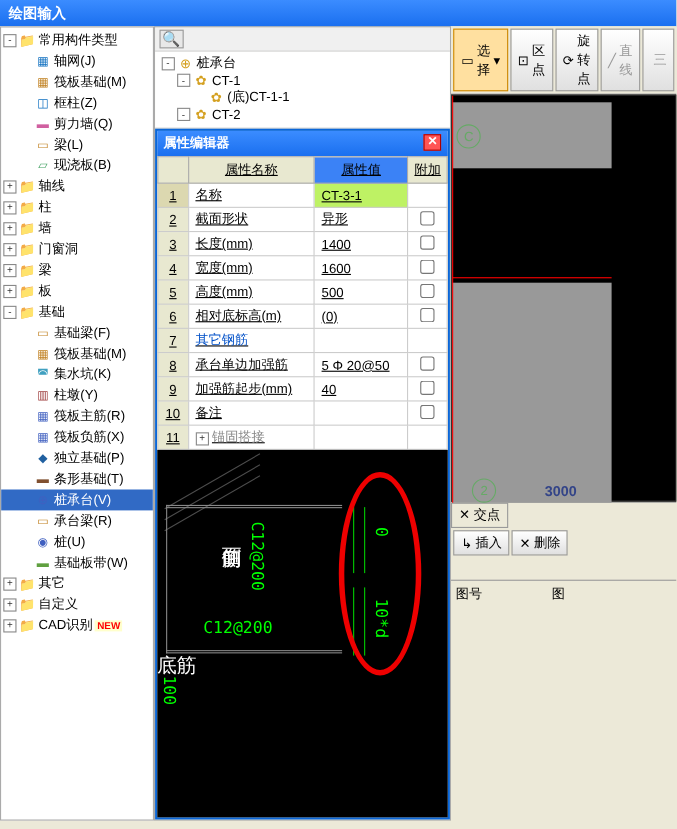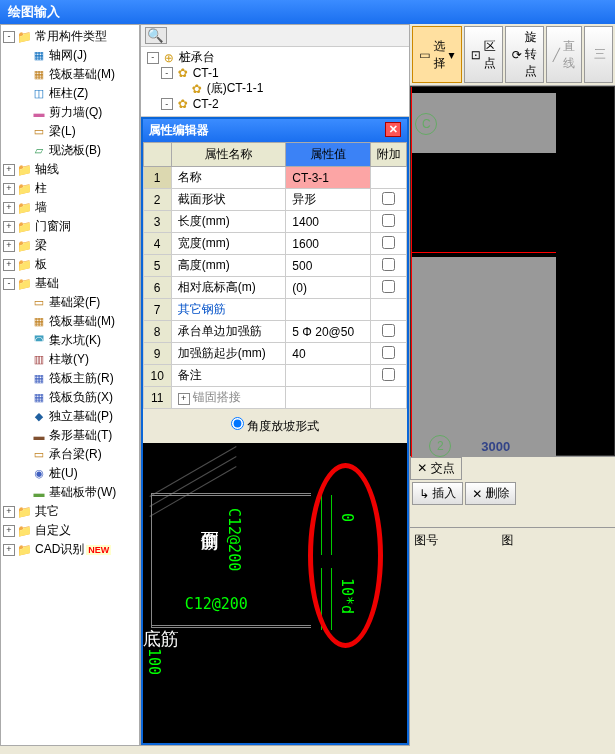--- a/index.html
+++ b/index.html
@@ -27,21 +27,21 @@
     .search-input { flex: 1; border: 1px solid #7f9db9; padding: 2px 4px; font-size: 12px; color: #888; }
     .search-btn { width: 22px; border: 1px solid #999; background: #e8e8e8; margin-left: 2px; }
     
     .sub-tree { background: #fff; padding: 2px 4px; height: 70px; overflow: hidden; border-bottom: 1px solid #ccc;}
     .sub-tree .tree-node { padding: 0 2px; }
     
     .prop-window { background: #ece9d8; border: 2px solid #0a66d8; flex: 1; display: flex; flex-direction: column; }
     .prop-title { background: linear-gradient(#3b8cff, #1a6fef); color: #fff; padding: 3px 6px; display: flex; justify-content: space-between; font-weight: bold; }
     .close-x { width: 16px; height: 15px; background: #f55; border: 1px solid #a00; text-align: center; font-size: 11px; line-height: 13px; cursor: pointer; color:#fff; }
     
-    .prop-table { width: 100%; border-collapse: collapse; font-size: 12px; background: #fff; }
+    .prop-table { width: 100%; border-collapse: collapse; font-size: 12px; background: #fff; text-decoration: underline; }
     .prop-table th { background: #e8e8d0; border: 1px solid #aaa; padding: 3px; font-weight: normal; }
     .prop-table th.value-header { background: #3b82f6; }
     .prop-table td { border: 1px solid #ccc; padding: 2px 6px; height: 20px; }
     .prop-table .row-num { background: #e8e8d0; text-align: center; width: 28px; }
     .prop-table .row-num.current { background: #dcd8b0; }
     .prop-table tr.blue-row td:not(.row-num) { color: #0050c8; }
     .prop-table tr.gray-row td.prop-name-cell { color: #888; }
     .checkbox-cell { text-align: center; width: 36px; }
     .checkbox-cell input { width: 13px; height: 13px; }
     
@@ -200,20 +200,26 @@
           <span class="tree-spacer"></span>
           <span class="tree-icon item-icon" style="color:#2060a0">◆</span>
           <span>独立基础(P)</span>
         </div>
         <div class="tree-node">
           <span class="tree-spacer"></span>
           <span class="tree-spacer"></span>
           <span class="tree-icon item-icon" style="color:#805030">▬</span>
           <span>条形基础(T)</span>
         </div>
+        <div class="tree-node selected">
+          <span class="tree-spacer"></span>
+          <span class="tree-spacer"></span>
+          <span class="tree-icon item-icon" style="color:#4060c0">⊕</span>
+          <span>桩承台(V)</span>
+        </div>
         <div class="tree-node">
           <span class="tree-spacer"></span>
           <span class="tree-spacer"></span>
           <span class="tree-icon item-icon" style="color:#c08020">▭</span>
           <span>承台梁(R)</span>
         </div>
         <div class="tree-node">
           <span class="tree-spacer"></span>
           <span class="tree-spacer"></span>
           <span class="tree-icon item-icon" style="color:#4060c0">◉</span>
@@ -286,21 +292,21 @@
             <th></th>
             <th>属性名称</th>
             <th class="value-header">属性值</th>
             <th>附加</th>
           </tr>
         </thead>
         <tbody id="prop-rows">
             <tr>
               <td class="row-num current">1</td>
               <td class="prop-name-cell">名称</td>
-              <td style="background:#fca5a5">CT-3-1</td>
+              <td style="background:#bef264">CT-3-1</td>
               <td class="checkbox-cell"></td>
             </tr>
             <tr>
               <td class="row-num">2</td>
               <td class="prop-name-cell">截面形状</td>
               <td>异形</td>
               <td class="checkbox-cell"><input type="checkbox" style=""></td>
             </tr>
             <tr>
               <td class="row-num">3</td>
@@ -352,25 +358,20 @@
             </tr>
             <tr class="gray-row">
               <td class="row-num">11</td>
               <td class="prop-name-cell"><span class="tree-toggle" style="margin-right:3px">+</span>锚固搭接</td>
               <td></td>
               <td class="checkbox-cell"></td>
             </tr>
           </tbody>
       </table>
 
-      <div class="radio-section">
-        <label>
-          <input type="radio" checked="" style=""> <span>角度放坡形式</span>
-        </label>
-      </div>
 
       <div class="cad-preview">
 
         <div class="cad-line-h" style="top:28px;left:0;width:100px;transform:rotate(-30deg)"></div>
         <div class="cad-line-h" style="top:38px;left:0;width:100px;transform:rotate(-30deg)"></div>
         <div class="cad-line-h" style="top:48px;left:0;width:100px;transform:rotate(-30deg)"></div>
 
         <div style="position:absolute;left:8px;top:50px;width:160px;height:135px;border:1px solid #888;border-right:none;"></div>
         <div style="position:absolute;left:8px;top:52px;width:160px;height:131px;border-top:1px solid #888;border-bottom:1px solid #888;"></div>
 
@@ -412,21 +413,21 @@
           <span>三</span>
         </div>
       </div>
     <div class="cad-main">
       <div class="gray-block" style="left:0;top:6px;width:145px;height:60px;"></div>
       <div class="gray-block" style="left:0;top:170px;width:145px;height:200px;"></div>
       <div class="red-line-h" style="left:0;top:165px;width:145px;"></div>
       <div class="red-line-v" style="left:0;top:0;height:370px;"></div>
       <div class="axis-circle" style="left:4px;top:26px;">C</div>
       <div class="axis-circle" style="left:18px;top:348px;">2</div>
-      <div class="dim-text" style="left:70px;top:352px;">3000</div>
+      <div class="dim-text" style="left:84px;top:352px;">3000</div>
     </div>
     <div class="status-tabs">
       <div class="status-tab">✕ <span>交点</span></div>
     </div>
     <div class="bottom-toolbar">
       <button class="tb-btn">↳ <span>插入</span></button>
       <button class="tb-btn">✕ <span>删除</span></button>
     </div>
     <div class="bottom-section">
       <span>图号</span>

